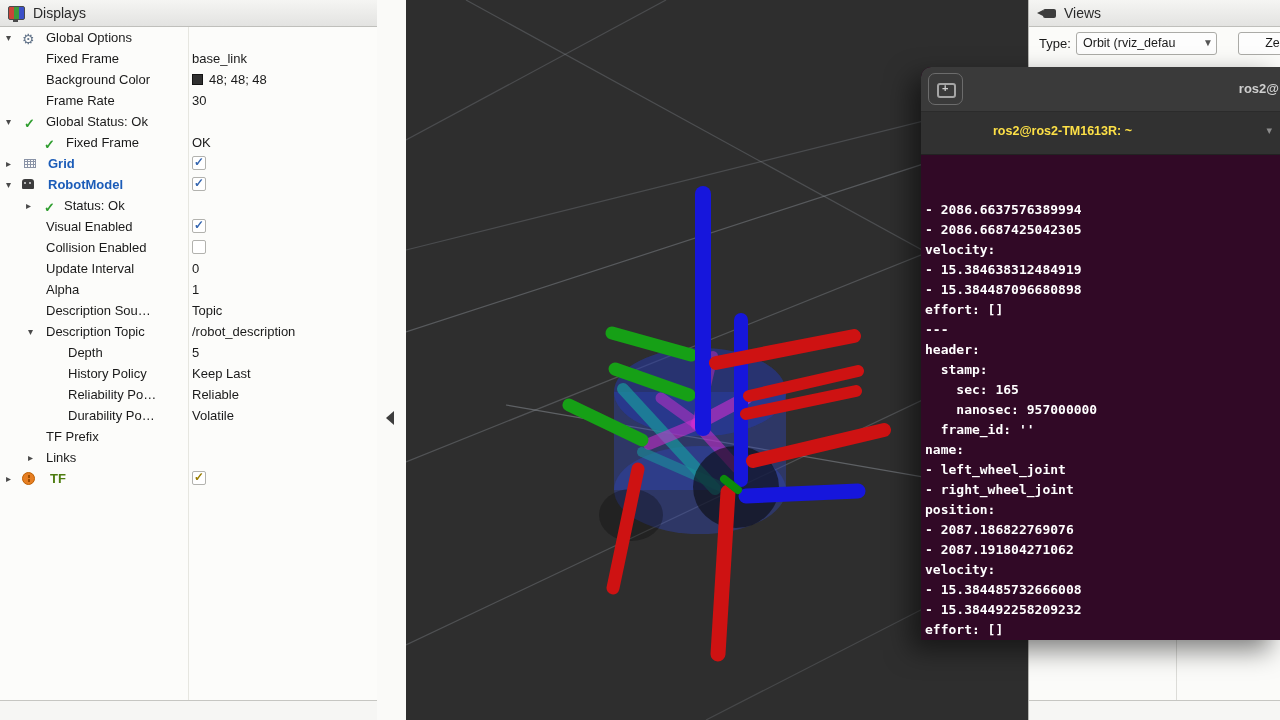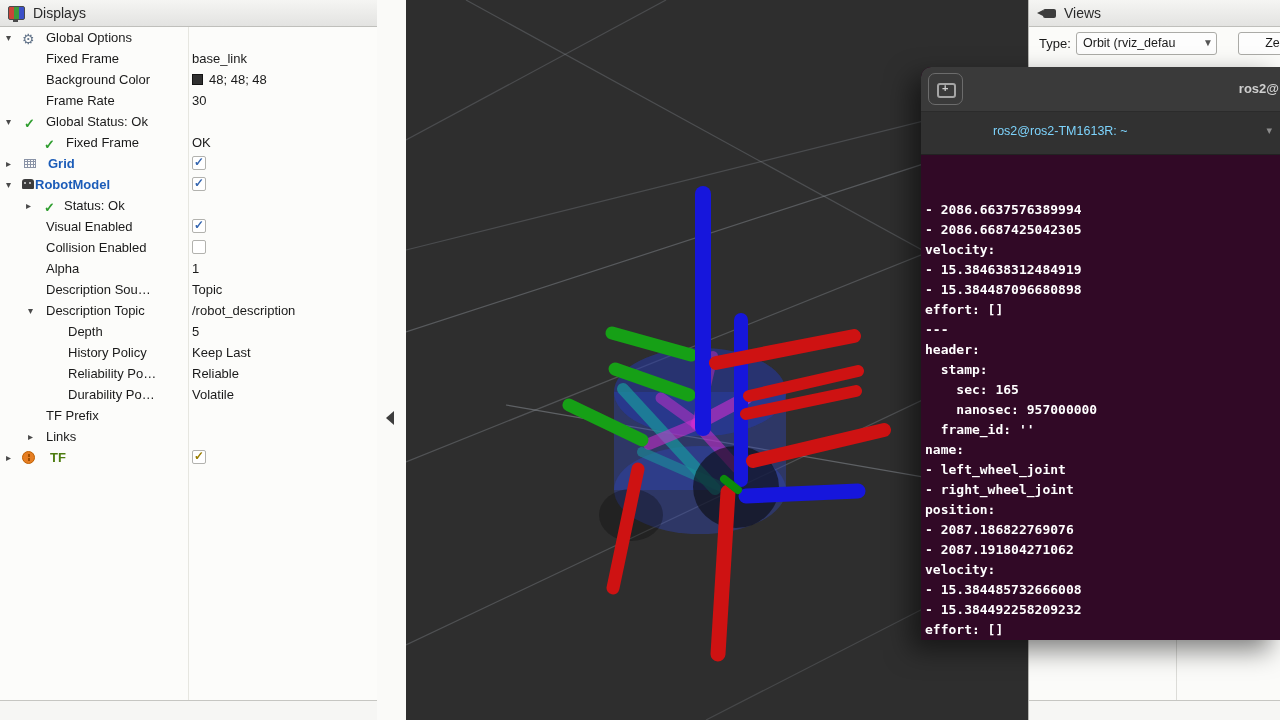--- a/index.html
+++ b/index.html
@@ -76,21 +76,21 @@
   #terminal{position:absolute;left:921px;top:55px;width:359px;height:573px;
     border-top-left-radius:10px;overflow:hidden;background:#310926;
     box-shadow:-10px 10px 26px rgba(0,0,0,0.5);margin-top:12px;}
   .term-titlebar{height:44px;background:#3a3a3a;border-bottom:1px solid #2b2b2b;position:relative;border-top-left-radius:10px;}
   .newtab-btn{position:absolute;left:7px;top:6px;width:35px;height:32px;border:1px solid #6c6c6c;
     border-radius:7px;background:transparent;box-sizing:border-box;}
   .newtab-glyph{position:absolute;left:8px;top:9px;width:15px;height:11px;border:2px solid #a5a5a5;border-radius:3px;}
   .newtab-glyph::after{content:"+";position:absolute;left:3px;top:-3px;color:#cfcfcf;font-size:11px;font-weight:bold;}
   .term-title{position:absolute;right:1px;top:14px;color:#cfcfcf;font-weight:bold;font-size:13px;white-space:nowrap;}
   .term-tabbar{height:42px;background:#313131;border-bottom:1px solid #222;position:relative;}
-  .term-tab-label{position:absolute;left:72px;top:12px;color:#7dd3fc;font-size:12.5px;font-weight:normal;white-space:nowrap;}
+  .term-tab-label{position:absolute;left:72px;top:12px;color:#fde047;font-size:12.5px;font-weight:bold;white-space:nowrap;}
   .term-tab-caret{position:absolute;right:8px;top:12px;color:#8c8c8c;font-size:11px;}
   .term-body{position:absolute;top:87px;left:0;right:0;bottom:0;padding:6px 0 0 4px;
     font-family:"DejaVu Sans Mono",monospace;font-size:13px;font-weight:bold;line-height:20px;
     color:#fff;white-space:pre;}
   .tline{height:20px;}
 </style>
 </head>
 <body>
 
 <div id="screen">
@@ -133,35 +133,39 @@
           </div>
           <div class="trow">
             <span class="expander" style="left: 6px;">▸</span>
             <span class="ticon icon-grid" style="left: 24px;"></span>
             <span class="tlabel blue" style="left: 48px;">Grid</span>
             <span class="checkbox checked"></span>
           </div>
           <div class="trow">
             <span class="expander" style="left: 6px;">▾</span>
             <span class="ticon icon-robot" style="left: 22px;"></span>
-            <span class="tlabel blue" style="left: 35px;">RobotModel</span>
+            <span class="tlabel blue" style="left: 48px;">RobotModel</span>
             <span class="checkbox checked"></span>
           </div>
           <div class="trow">
             <span class="expander" style="left: 26px;">▸</span>
             <span class="ticon icon-check" style="left: 44px;"></span>
             <span class="tlabel " style="left: 64px;">Status: Ok</span>
           </div>
           <div class="trow">
             <span class="tlabel " style="left: 46px;">Visual Enabled</span>
             <span class="checkbox checked"></span>
           </div>
           <div class="trow">
             <span class="tlabel " style="left: 46px;">Collision Enabled</span>
             <span class="checkbox"></span>
+          </div>
+          <div class="trow">
+            <span class="tlabel " style="left: 46px;">Update Interval</span>
+            <span class="tvalue">0</span>
           </div>
           <div class="trow">
             <span class="tlabel " style="left: 46px;">Alpha</span>
             <span class="tvalue">1</span>
           </div>
           <div class="trow">
             <span class="tlabel " style="left: 46px;">Description Sou…</span>
             <span class="tvalue">Topic</span>
           </div>
           <div class="trow">

